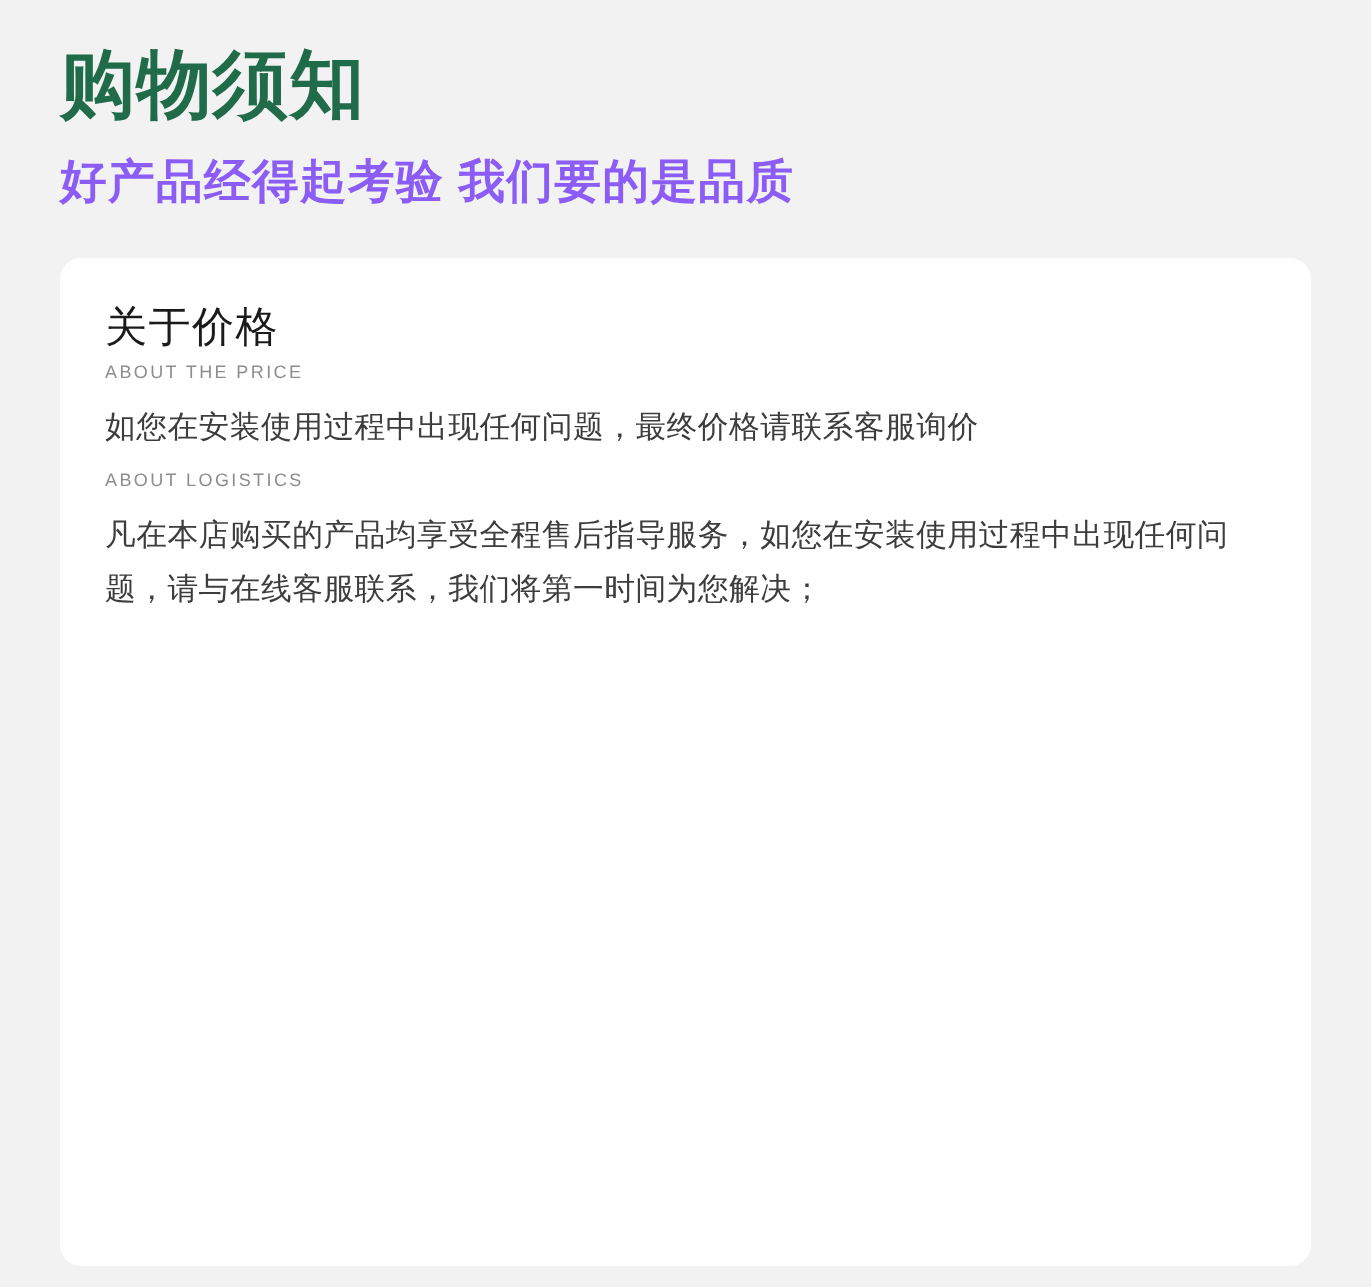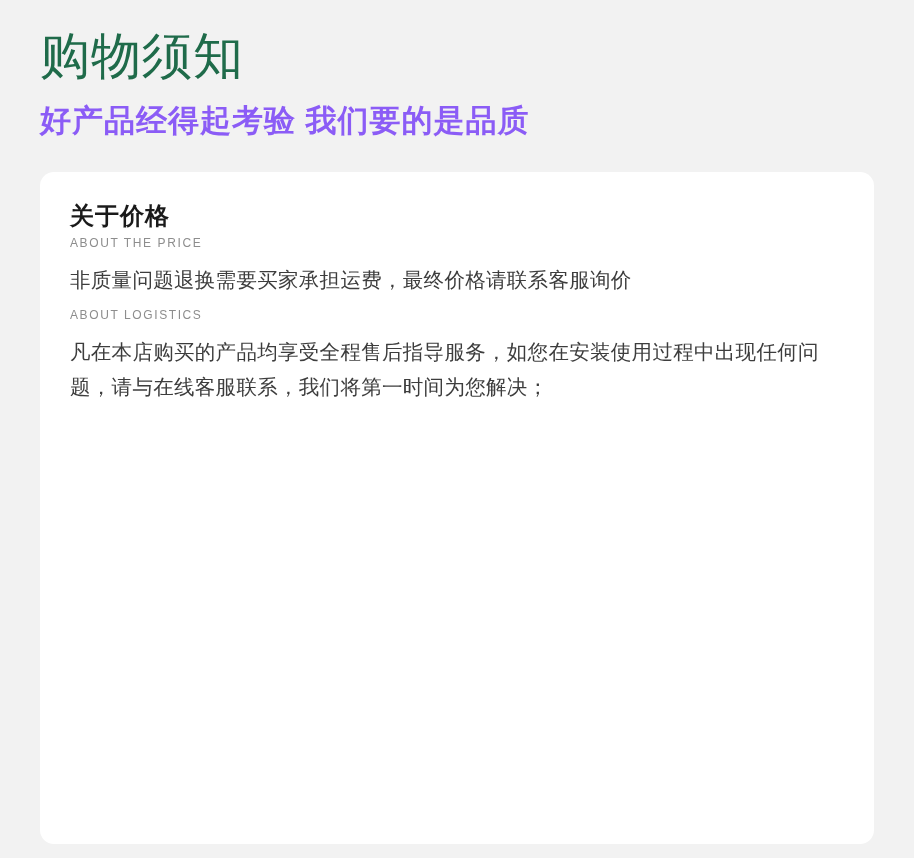--- a/index.html
+++ b/index.html
@@ -19,21 +19,21 @@
     width: 914px;
     height: 858px;
     box-sizing: border-box;
     padding: 0 40px;
   }
   .main-title {
     margin: 0;
     padding-top: 28px;
     font-size: 50px;
     line-height: 1.15;
-    font-weight: normal;
+    font-weight: bold;
     color: #1f6b4a;
     letter-spacing: 1px;
   }
   .sub-title {
     margin: 0;
     padding-top: 14px;
     font-size: 31px;
     font-weight: bold;
     color: #8b5cf6;
     letter-spacing: 1px;
@@ -44,22 +44,22 @@
     border-radius: 14px;
     box-sizing: border-box;
     padding: 28px 30px 34px 30px;
     height: 672px;
     overflow: hidden;
   }
   .section {
     margin-bottom: 10px;
   }
   .sec-title {
-    font-size: 24px;
-    font-weight: bold;
+    font-size: 28px;
+    font-weight: normal;
     color: #1a1a1a;
     letter-spacing: 1px;
     line-height: 1.3;
   }
   .sec-en {
     font-size: 12px;
     color: #8d8d8d;
     letter-spacing: 1.6px;
     margin-top: 5px;
     font-weight: normal;
@@ -82,21 +82,21 @@
 
   <h1 class="main-title" style="color: rgb(31, 107, 74);">购物须知</h1>
   <h2 class="sub-title">好产品经得起考验 我们要的是品质</h2>
 
   <div class="card">
 
     <div class="section">
       <div class="sec-title">关于价格</div>
       <div class="sec-en">ABOUT THE PRICE</div>
       <div class="sec-body">
-        <p>非质量问题退换需要买家承担运费，最终价格请联系客服询价</p>
+        <p>如您在安装使用过程中出现任何问题，最终价格请联系客服询价</p>
       </div>
     </div>
 
 
     <div class="section">
       <div class="sec-en">ABOUT LOGISTICS</div>
       <div class="sec-body">
         <p>凡在本店购买的产品均享受全程售后指导服务，如您在安装使用过程中出现任何问题，请与在线客服联系，我们将第一时间为您解决；</p>
       </div>
     </div>

